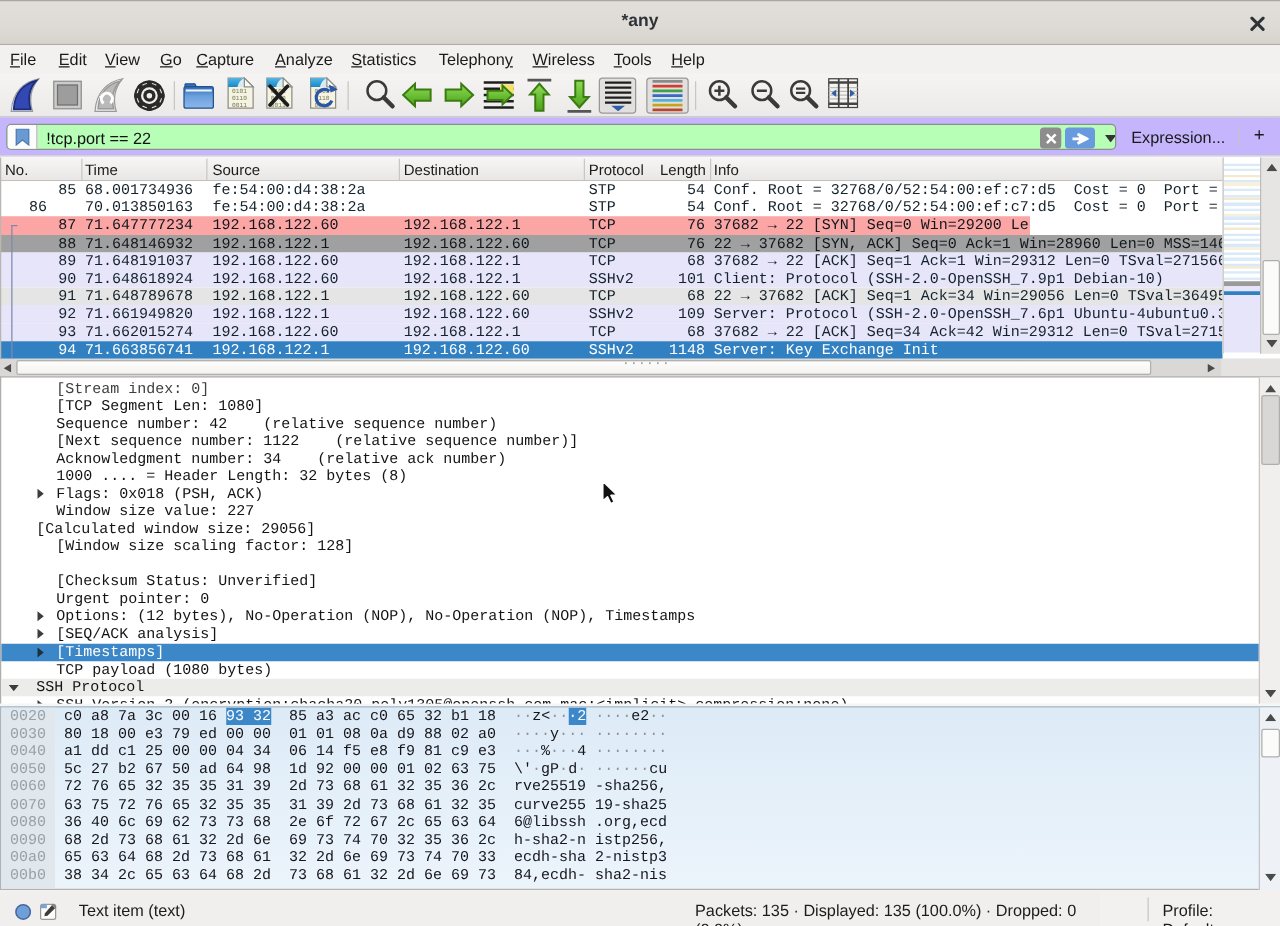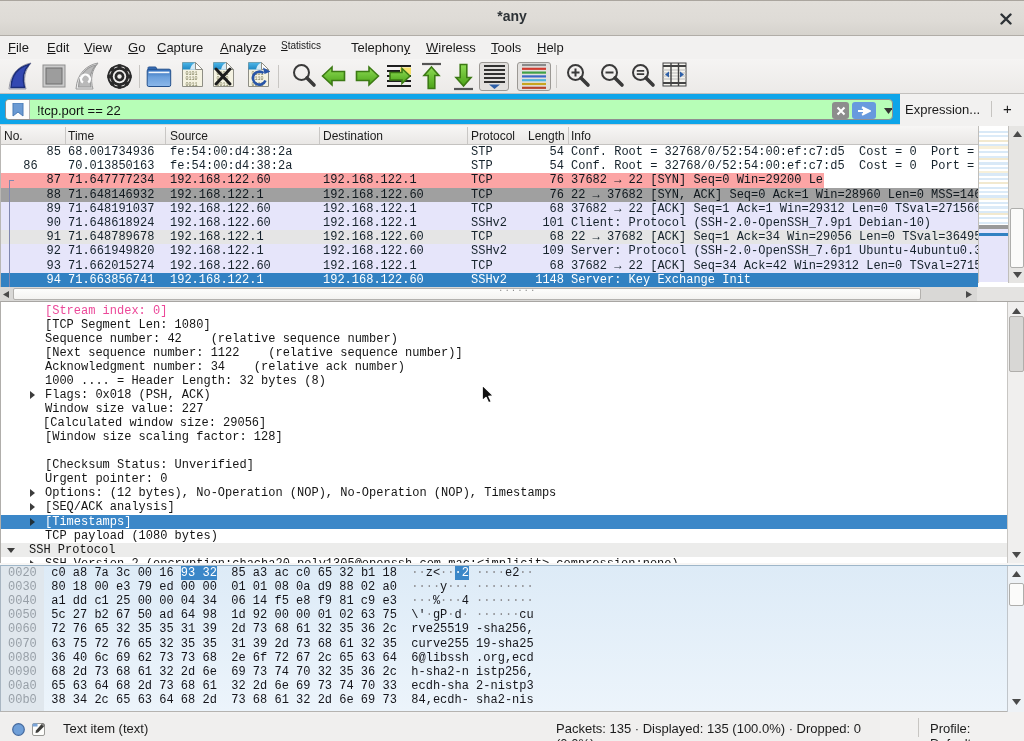--- a/index.html
+++ b/index.html
@@ -17,21 +17,21 @@
     </svg>
 </div>
 
 <div class="abs" style="left:0;top:37px;width:1024px;height:22px;background:#f2f1f0">
 <span class="abs" style="left:8px;top:3px;font-size:13px;color:#1a1a1a"><span style="text-decoration:underline">F</span>ile</span>
 <span class="abs" style="left:47px;top:3px;font-size:13px;color:#1a1a1a"><span style="text-decoration:underline">E</span>dit</span>
 <span class="abs" style="left:84px;top:3px;font-size:13px;color:#1a1a1a"><span style="text-decoration:underline">V</span>iew</span>
 <span class="abs" style="left:128px;top:3px;font-size:13px;color:#1a1a1a"><span style="text-decoration:underline">G</span>o</span>
 <span class="abs" style="left:157px;top:3px;font-size:13px;color:#1a1a1a"><span style="text-decoration:underline">C</span>apture</span>
 <span class="abs" style="left:220px;top:3px;font-size:13px;color:#1a1a1a"><span style="text-decoration:underline">A</span>nalyze</span>
-<span class="abs" style="left:281px;top:3px;font-size:10px;color:#1a1a1a"><span style="text-decoration:underline">S</span>tatistics</span>
+<span class="abs" style="left:281px;top:3px;font-size:13px;color:#1a1a1a"><span style="text-decoration:underline">S</span>tatistics</span>
 <span class="abs" style="left:351px;top:3px;font-size:13px;color:#1a1a1a">Telephon<span style="text-decoration:underline">y</span></span>
 <span class="abs" style="left:426px;top:3px;font-size:13px;color:#1a1a1a"><span style="text-decoration:underline">W</span>ireless</span>
 <span class="abs" style="left:491px;top:3px;font-size:13px;color:#1a1a1a"><span style="text-decoration:underline">T</span>ools</span>
 <span class="abs" style="left:537px;top:3px;font-size:13px;color:#1a1a1a"><span style="text-decoration:underline">H</span>elp</span>
 </div>
 
 <div class="abs" style="left:0;top:59px;width:1024px;height:35px;background:linear-gradient(180deg,#f5f4f3,#eceae8);border-bottom:1px solid #c2c0bd">
 <div class="abs" style="left:139px;top:6px;width:1px;height:23px;background:#c8c6c3"></div>
 <div class="abs" style="left:278px;top:6px;width:1px;height:23px;background:#c8c6c3"></div>
 <div class="abs" style="left:556px;top:6px;width:1px;height:23px;background:#c8c6c3"></div>
@@ -282,21 +282,21 @@
         <g stroke="#bbb" stroke-width="1">
           <path d="M1 8 h23 M1 11 h23 M1 14 h23 M1 17 h23"></path>
         </g>
         <path d="M9 1 v23 M16.5 1 v23" stroke="#444" stroke-width="1.4"></path>
         <path d="M3 12.5 l4-3 v6 Z" fill="#2d5fa8"></path>
         <path d="M22 12.5 l-4-3 v6 Z" fill="#2d5fa8"></path>
       </svg>
     </div>
 </div>
 
-<div class="abs" style="left:0;top:94px;width:900px;height:31px;background:#0ea5e9;border-bottom:1px solid #d4d2cf">
+<div class="abs" style="left:0;top:94px;width:1024px;height:31px;background:#c4b5fd;border-bottom:1px solid #d4d2cf">
 <div class="abs" style="left:5px;top:5px;width:888px;height:21px;background:#b7feb7;border:1px solid #8f8f8f;border-radius:4px;overflow:hidden">
 <div class="abs" style="left:0;top:0;width:24px;height:21px;background:#fcfcfc;border-right:1px solid #b5b5b5"></div>
 <svg class="abs" style="left:6px;top:3px" width="12" height="14" viewBox="0 0 12 14">
         <path d="M1 0 h10 v13 l-5-4 -5 4 Z" fill="#6b9ad3" stroke="#4a7ab5"></path>
       </svg>
 <span class="abs" style="left:31px;top:3px;font-size:13px;color:#111">!tcp.port == 22</span>
 <div class="abs" style="left:826px;top:2px;width:17px;height:17px;background:#8d8d8d;border-radius:3px"></div>
 <svg class="abs" style="left:829.5px;top:5.5px" width="10" height="10" viewBox="0 0 10 10">
         <path d="M1.5 1.5 L8.5 8.5 M8.5 1.5 L1.5 8.5" stroke="#fff" stroke-width="2"></path>
       </svg>
@@ -490,39 +490,39 @@
 <svg class="abs" style="left:3px;top:4px" width="6" height="7" viewBox="0 0 6 7">
       <path d="M6 0 v7 L0 3.5 Z" fill="#4a4a4a"></path>
     </svg>
 <svg class="abs" style="left:966px;top:4px" width="6" height="7" viewBox="0 0 6 7">
       <path d="M0 0 v7 L6 3.5 Z" fill="#4a4a4a"></path>
     </svg>
 <div class="abs" style="left:977px;top:0;width:47px;height:14px;background:#e4e3e1"></div>
 </div>
 
 <div class="abs" style="left:0;top:301px;width:1024px;height:262px;background:#fff;border-top:1px solid #a8a6a3;border-left:1px solid #b0aeab;overflow:hidden">
-<div class="abs mono" style="left:0;top:2.0px;width:1022px;height:14.03px;line-height:14.03px;color:#ec4899">
+<div class="abs mono" style="left:0;top:2.0px;width:1022px;height:14.03px;line-height:14.03px;color:#404040">
 <span class="abs" style="left:44px;top:0">[Stream index: 0]</span></div>
 <div class="abs mono" style="left:0;top:16.0px;width:1007px;height:14.03px;line-height:14.03px;color:#141414">
 <span class="abs" style="left:44px;top:0">[TCP Segment Len: 1080]</span></div>
 <div class="abs mono" style="left:0;top:30.1px;width:1007px;height:14.03px;line-height:14.03px;color:#141414">
 <span class="abs" style="left:44px;top:0">Sequence number: 42    (relative sequence number)</span></div>
 <div class="abs mono" style="left:0;top:44.1px;width:1007px;height:14.03px;line-height:14.03px;color:#141414">
 <span class="abs" style="left:44px;top:0">[Next sequence number: 1122    (relative sequence number)]</span></div>
 <div class="abs mono" style="left:0;top:58.1px;width:1007px;height:14.03px;line-height:14.03px;color:#141414">
 <span class="abs" style="left:44px;top:0">Acknowledgment number: 34    (relative ack number)</span></div>
 <div class="abs mono" style="left:0;top:72.2px;width:1007px;height:14.03px;line-height:14.03px;color:#141414">
 <span class="abs" style="left:44px;top:0">1000 .... = Header Length: 32 bytes (8)</span></div>
 <div class="abs mono" style="left:0;top:86.2px;width:1007px;height:14.03px;line-height:14.03px;color:#141414">
 <span class="abs" style="left:29px;top:3px;width:0;height:0;border-top:4.5px solid transparent;border-bottom:4.5px solid transparent;border-left:5.5px solid #3c3c3c"></span>
 <span class="abs" style="left:44px;top:0">Flags: 0x018 (PSH, ACK)</span></div>
 <div class="abs mono" style="left:0;top:100.2px;width:1007px;height:14.03px;line-height:14.03px;color:#141414">
 <span class="abs" style="left:44px;top:0">Window size value: 227</span></div>
 <div class="abs mono" style="left:0;top:114.2px;width:1007px;height:14.03px;line-height:14.03px;color:#141414">
-<span class="abs" style="left:42px;top:0">[Calculated window size: 29056]</span></div>
+<span class="abs" style="left:28px;top:0">[Calculated window size: 29056]</span></div>
 <div class="abs mono" style="left:0;top:128.3px;width:1007px;height:14.03px;line-height:14.03px;color:#141414">
 <span class="abs" style="left:44px;top:0">[Window size scaling factor: 128]</span></div>
 <div class="abs mono" style="left:0;top:156.3px;width:1007px;height:14.03px;line-height:14.03px;color:#141414">
 <span class="abs" style="left:44px;top:0">[Checksum Status: Unverified]</span></div>
 <div class="abs mono" style="left:0;top:170.4px;width:1007px;height:14.03px;line-height:14.03px;color:#141414">
 <span class="abs" style="left:44px;top:0">Urgent pointer: 0</span></div>
 <div class="abs mono" style="left:0;top:184.4px;width:1007px;height:14.03px;line-height:14.03px;color:#141414">
 <span class="abs" style="left:29px;top:3px;width:0;height:0;border-top:4.5px solid transparent;border-bottom:4.5px solid transparent;border-left:5.5px solid #3c3c3c"></span>
 <span class="abs" style="left:44px;top:0">Options: (12 bytes), No-Operation (NOP), No-Operation (NOP), Timestamps</span></div>
 <div class="abs mono" style="left:0;top:212.5px;width:1007px;height:14.03px;line-height:14.03px;background:#3b87c8;color:#fff">

